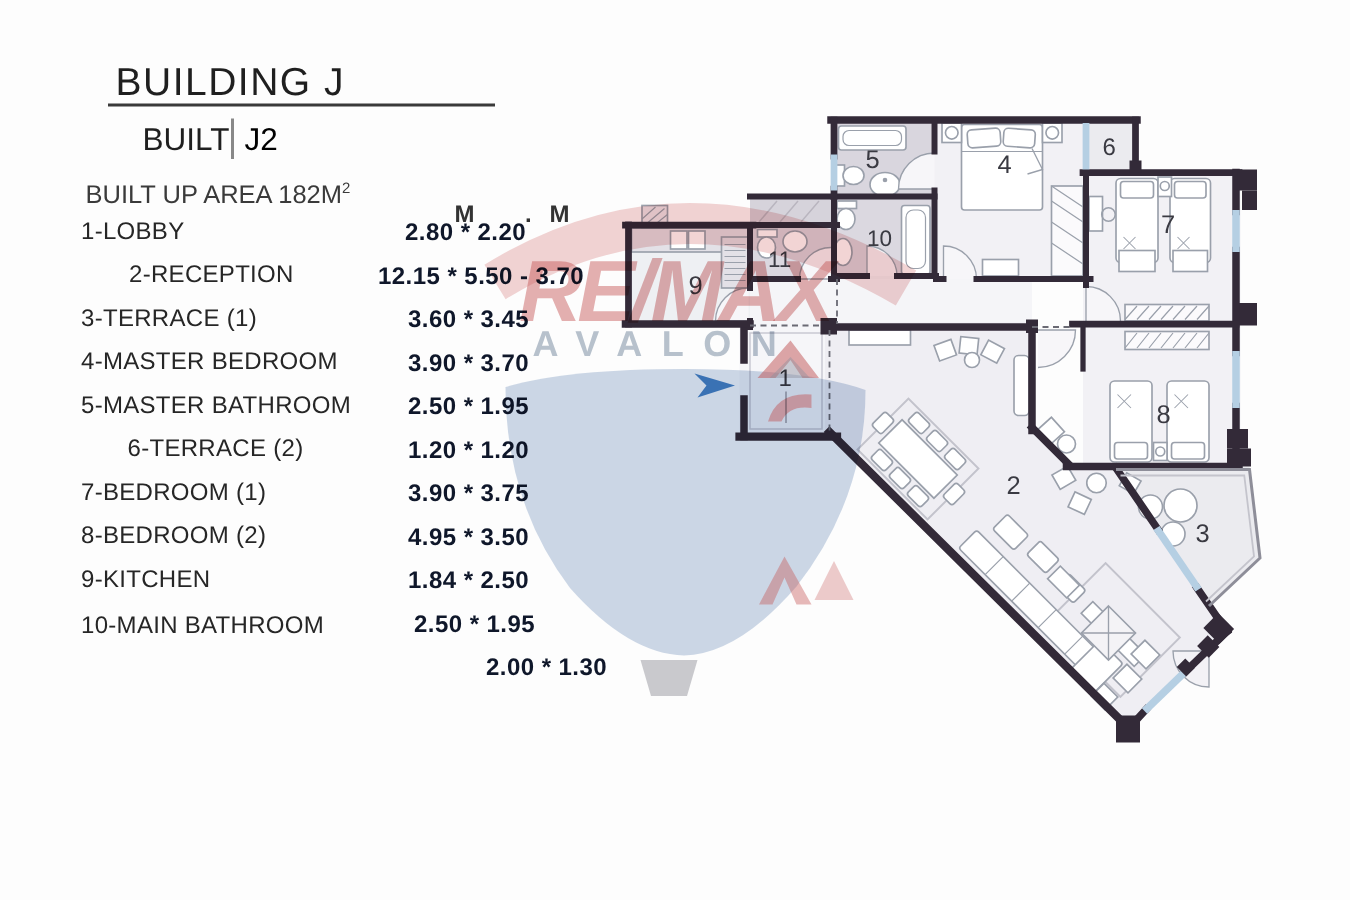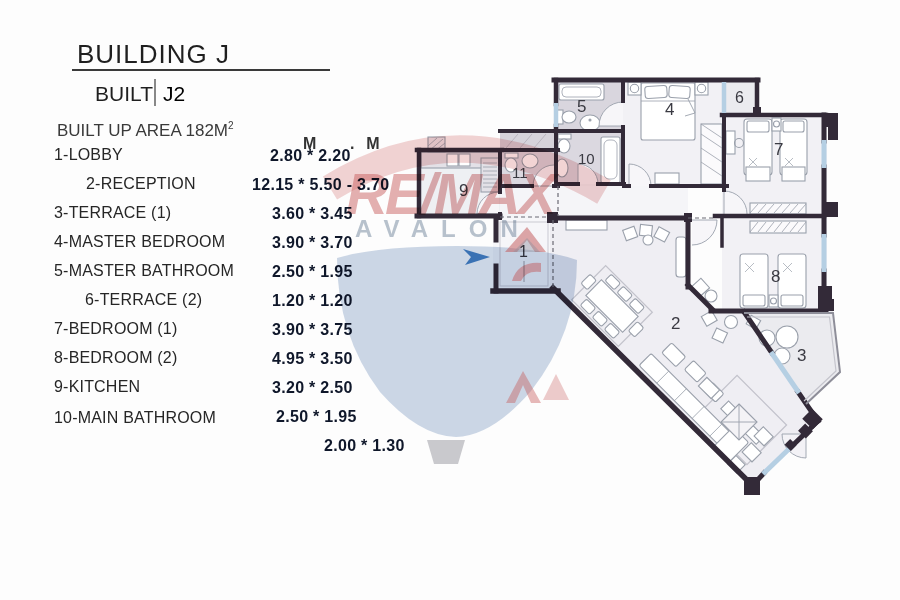--- a/index.html
+++ b/index.html
@@ -45,21 +45,21 @@
     <div class="val" style="left:272px;top:234px;">3.90 * 3.70</div>
     <div class="row" style="left:54px;top:262px;">5-MASTER BATHROOM</div>
     <div class="val" style="left:272px;top:263px;">2.50 * 1.95</div>
     <div class="row" style="left:54px;top:291px;margin-left:31px;">6-TERRACE (2)</div>
     <div class="val" style="left:272px;top:292px;">1.20 * 1.20</div>
     <div class="row" style="left:54px;top:320px;">7-BEDROOM (1)</div>
     <div class="val" style="left:272px;top:321px;">3.90 * 3.75</div>
     <div class="row" style="left:54px;top:349px;">8-BEDROOM (2)</div>
     <div class="val" style="left:272px;top:350px;">4.95 * 3.50</div>
     <div class="row" style="left:54px;top:378px;">9-KITCHEN</div>
-    <div class="val" style="left:272px;top:379px;">3.20 * 2.50</div>
+    <div class="val" style="left:272px;top:379px;">1.84 * 2.50</div>
     <div class="row" style="left:54px;top:409px;">10-MAIN BATHROOM</div>
     <div class="val" style="left:276px;top:408px;">2.50 * 1.95</div>
     <div class="val" style="left:276px;top:437px;margin-left:48px;">2.00 * 1.30</div>
   </div>
   <svg width="900" height="600" viewBox="0 0 900 600" style="position:absolute;left:0;top:0;">
 
     <g>
 
       <rect x="417" y="148" width="85" height="70" fill="#eef0f3"></rect>
 

